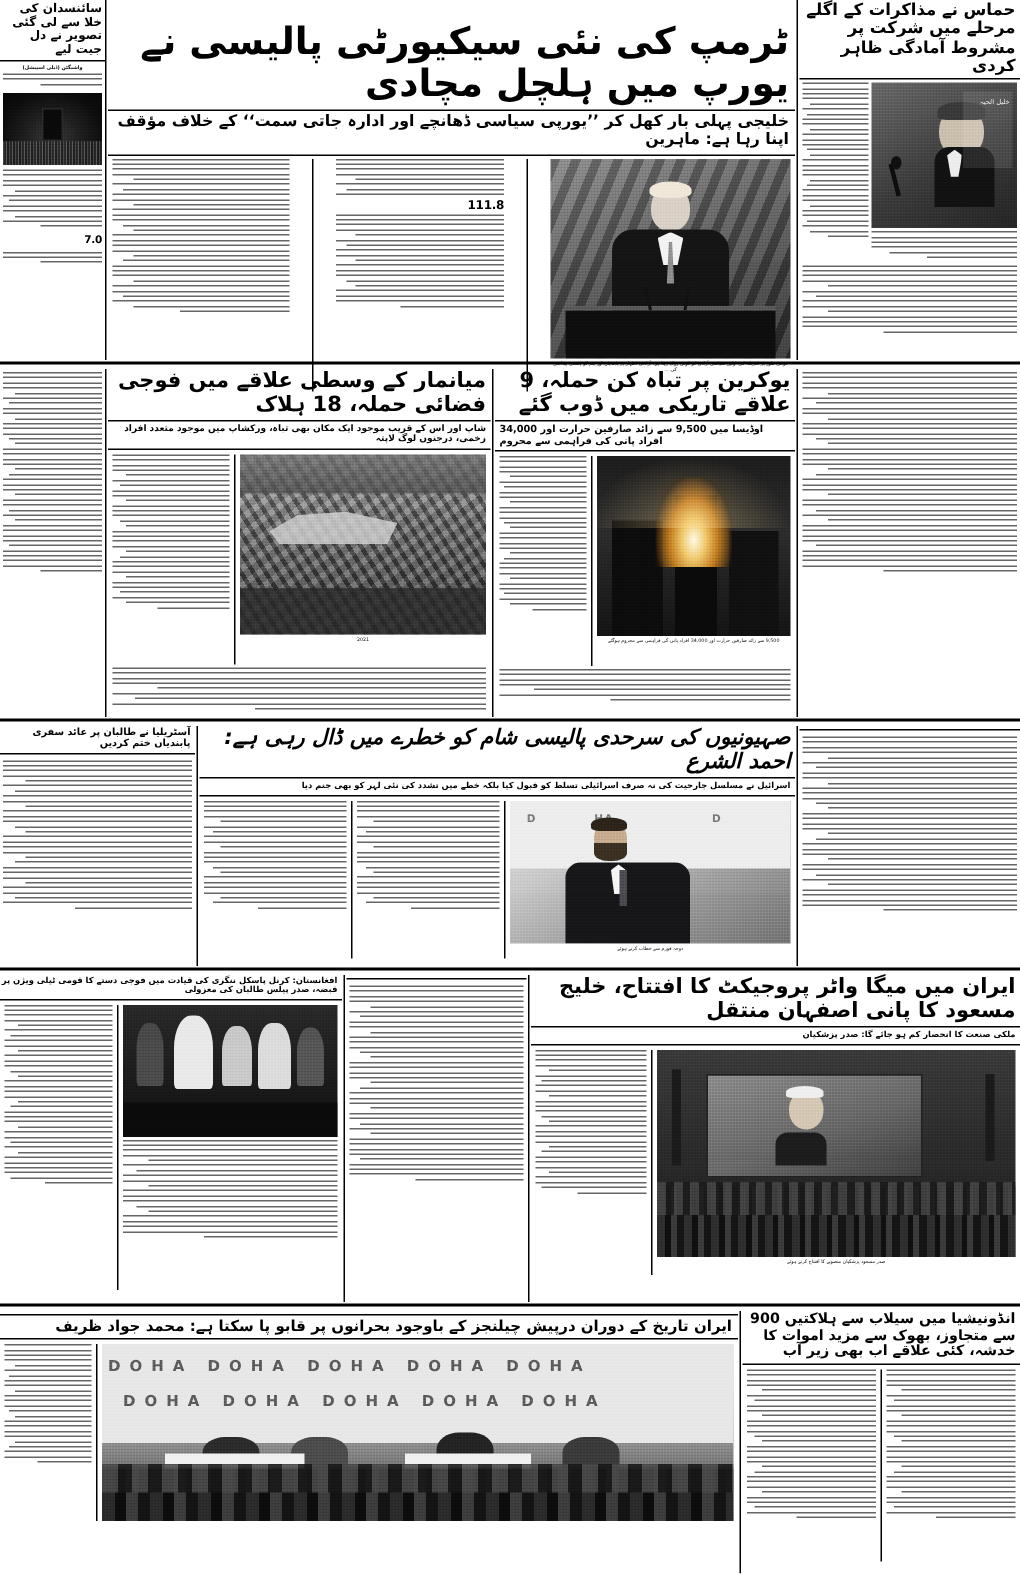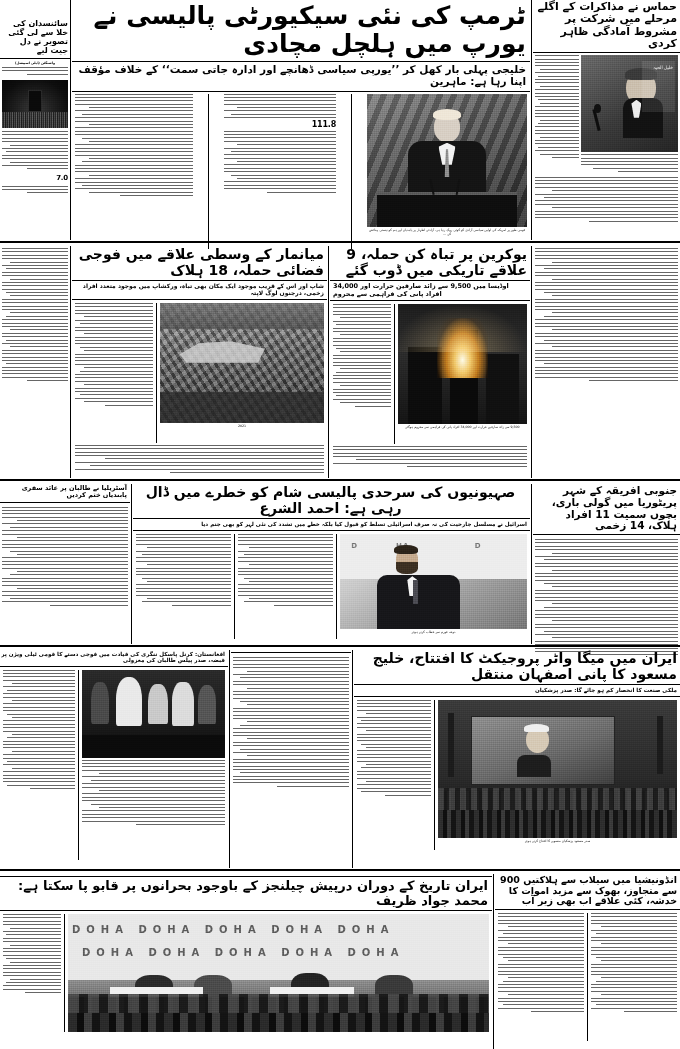--- a/index.html
+++ b/index.html
@@ -45,21 +45,21 @@
   }
   .lines i:nth-child(5n) { width: 88%; }
   .lines i:nth-child(7n) { width: 94%; }
   .lines i.short { width: 62%; }
 </style>
 </head>
 <body>
 
 <div class="page">
 
-  <div class="sec" style="left:0;top:18px;width:70px;height:220px;">
+  <div class="sec" style="left:0;top:0;width:70px;height:220px;">
     <div class="hl" style="font-size:8px;text-align:right;padding:2px 2px 0 2px;">سائنسدان کی خلا سے لی گئی تصویر نے دل جیت لیے</div>
     <div class="hrule" style="margin:2px 0;"></div>
     <div style="font-size:3.3px;text-align:center;font-weight:bold;padding:0 2px;">واشنگٹن (ڈیلی اسپیشل)</div>
     <div class="lines" style="padding:2px;">
       <i></i>
         <i></i>
         <i class="short"></i>
     </div>
 
     <div class="photo" style="width:66px;height:48px;margin:1px 2px;background:
@@ -87,21 +87,21 @@
       <span>7.0</span>
     </div>
     <div class="lines" style="padding:2px;">
       <i></i>
         <i></i>
         <i class="short"></i>
     </div>
   </div>
   <div class="vrule sec" style="left:70px;top:0;height:240px;"></div>
 
-  <div class="sec" style="left:72px;top:0;width:458px;height:200px;">
+  <div class="sec" style="left:72px;top:12px;width:458px;height:200px;">
     <div class="hl bannerhl" style="font-size:25px;padding:2px 4px 0 2px;">ٹرمپ کی نئی سیکیورٹی پالیسی نے یورپ میں ہلچل مچادی</div>
     <div class="hrule" style="margin:3px 0 2px 0;"></div>
     <div class="hl bannerhl" style="font-size:10.5px;padding:0 4px;">خلیجی پہلی بار کھل کر ’’یورپی سیاسی ڈھانچے اور ادارہ جاتی سمت‘‘ کے خلاف مؤقف اپنا رہا ہے: ماہرین</div>
     <div class="hrule" style="margin:3px 0 0 0;"></div>
 
     <div style="display:flex;flex-direction:row-reverse;gap:15px;padding:2px 3px;height:160px;">
 
       <div style="width:118px;" class="lines">
         <i></i>
           <i></i>
@@ -554,21 +554,21 @@
         <i></i>
         <i></i>
         <i></i>
       <i></i>
         <i class="short"></i>
     </div>
   </div>
   <div class="vrule sec" style="left:131px;top:484px;height:160px;"></div>
 
   <div class="sec" style="left:133px;top:484px;width:397px;height:160px;">
-    <div class="hl" style="font-size:14px;text-align:center;padding:1px 3px 0 1px;">صہیونیوں کی سرحدی پالیسی شام کو خطرے میں ڈال رہی ہے: احمد الشرع</div>
+    <div class="hl" style="font-size:14px;text-align:right;padding:1px 3px 0 1px;font-style:italic;">صہیونیوں کی سرحدی پالیسی شام کو خطرے میں ڈال رہی ہے: احمد الشرع</div>
     <div class="hrule" style="margin:2px 0;"></div>
     <div class="hl" style="font-size:5.6px;text-align:right;padding:0 3px;">اسرائیل نے مسلسل جارحیت کی نہ صرف اسرائیلی تسلط کو قبول کیا بلکہ خطے میں تشدد کی نئی لہر کو بھی جنم دیا</div>
     <div class="hrule" style="margin:2px 0;"></div>
     <div style="display:flex;flex-direction:row-reverse;gap:3px;padding:1px 3px;">
       <div style="width:95px;" class="lines">
         <i></i>
           <i></i>
           <i></i>
           <i></i>
           <i></i>
@@ -632,21 +632,20 @@
           <div style="position:absolute;left:39%;top:49%;width:5px;height:24px;background:#4b4b52;"></div>
           <div class="grain"></div>
         </div>
         <div class="cap" style="padding:1px;">دوحہ فورم سے خطاب کرتے ہوئے</div>
       </div>
     </div>
   </div>
   <div class="vrule sec" style="left:531px;top:484px;height:160px;"></div>
 
   <div class="sec" style="left:533px;top:484px;width:147px;height:160px;">
-    <div class="hl" style="font-size:10.5px;text-align:right;padding:1px 3px 0 1px;">جنوبی افریقہ کے شہر پریٹوریا میں گولی باری، بچوں سمیت 11 افراد ہلاک، 14 زخمی</div>
     <div class="hrule" style="margin:2px 0;"></div>
     <div class="lines" style="padding:2px;">
       <i></i>
         <i></i>
         <i></i>
         <i></i>
         <i></i>
         <i></i>
         <i></i>
         <i></i>
@@ -869,21 +868,21 @@
         </div>
         <div class="cap" style="padding:1px;">صدر مسعود پزشکیان منصوبے کا افتتاح کرتے ہوئے</div>
       </div>
     </div>
   </div>
 
   <div class="hrule2 sec" style="left:0;top:869px;width:680px;"></div>
 
   <div class="sec" style="left:0;top:874px;width:492px;height:175px;">
     <div class="hrule" style="margin:2px 0;"></div>
-    <div class="hl" style="font-size:13px;text-align:right;padding:0 4px;">ایران تاریخ کے دوران درپیش چیلنجز کے باوجود بحرانوں پر قابو پا سکتا ہے: محمد جواد ظریف</div>
+    <div class="hl" style="font-size:10px;text-align:right;padding:0 4px;">ایران تاریخ کے دوران درپیش چیلنجز کے باوجود بحرانوں پر قابو پا سکتا ہے: محمد جواد ظریف</div>
     <div class="hrule" style="margin:2px 0;"></div>
     <div style="display:flex;flex-direction:row-reverse;gap:3px;padding:1px 3px;">
       <div style="width:58px;" class="lines">
         <i></i>
           <i></i>
           <i></i>
           <i></i>
           <i></i>
           <i></i>
           <i></i>

